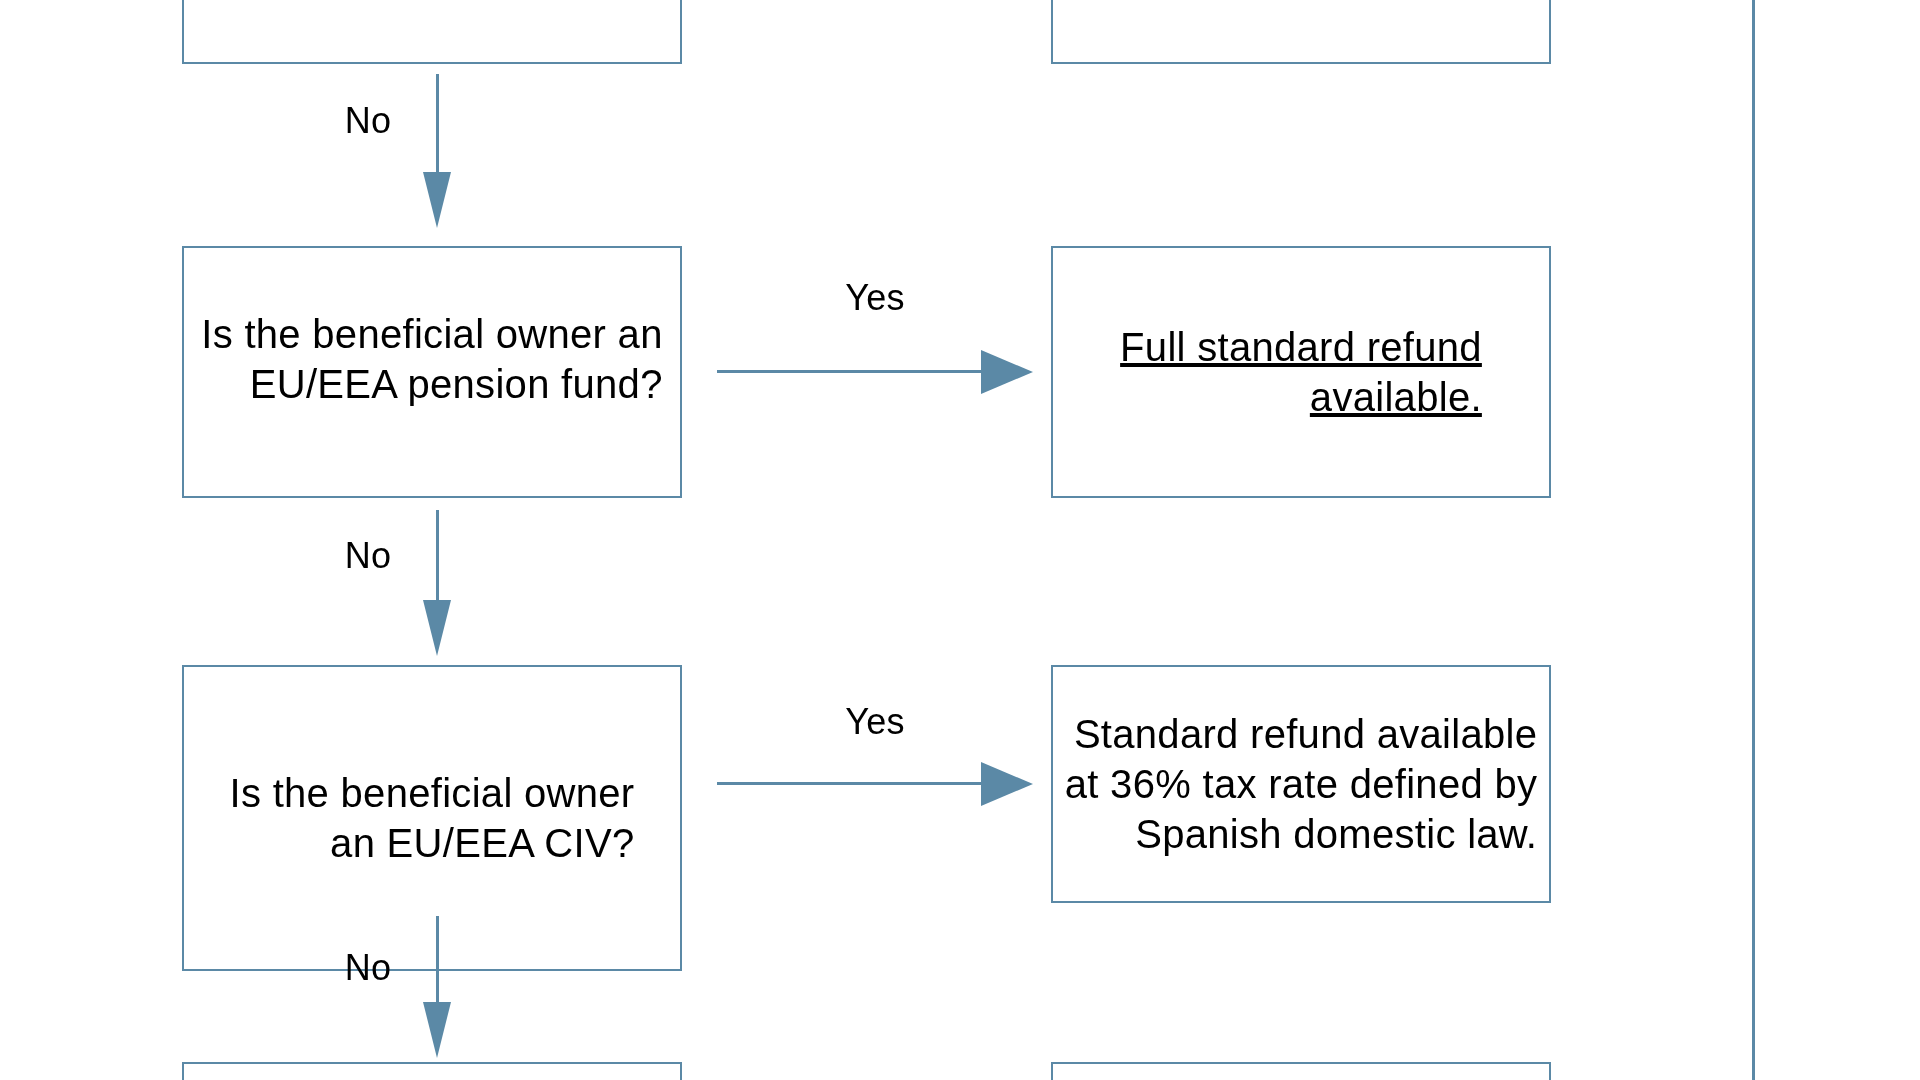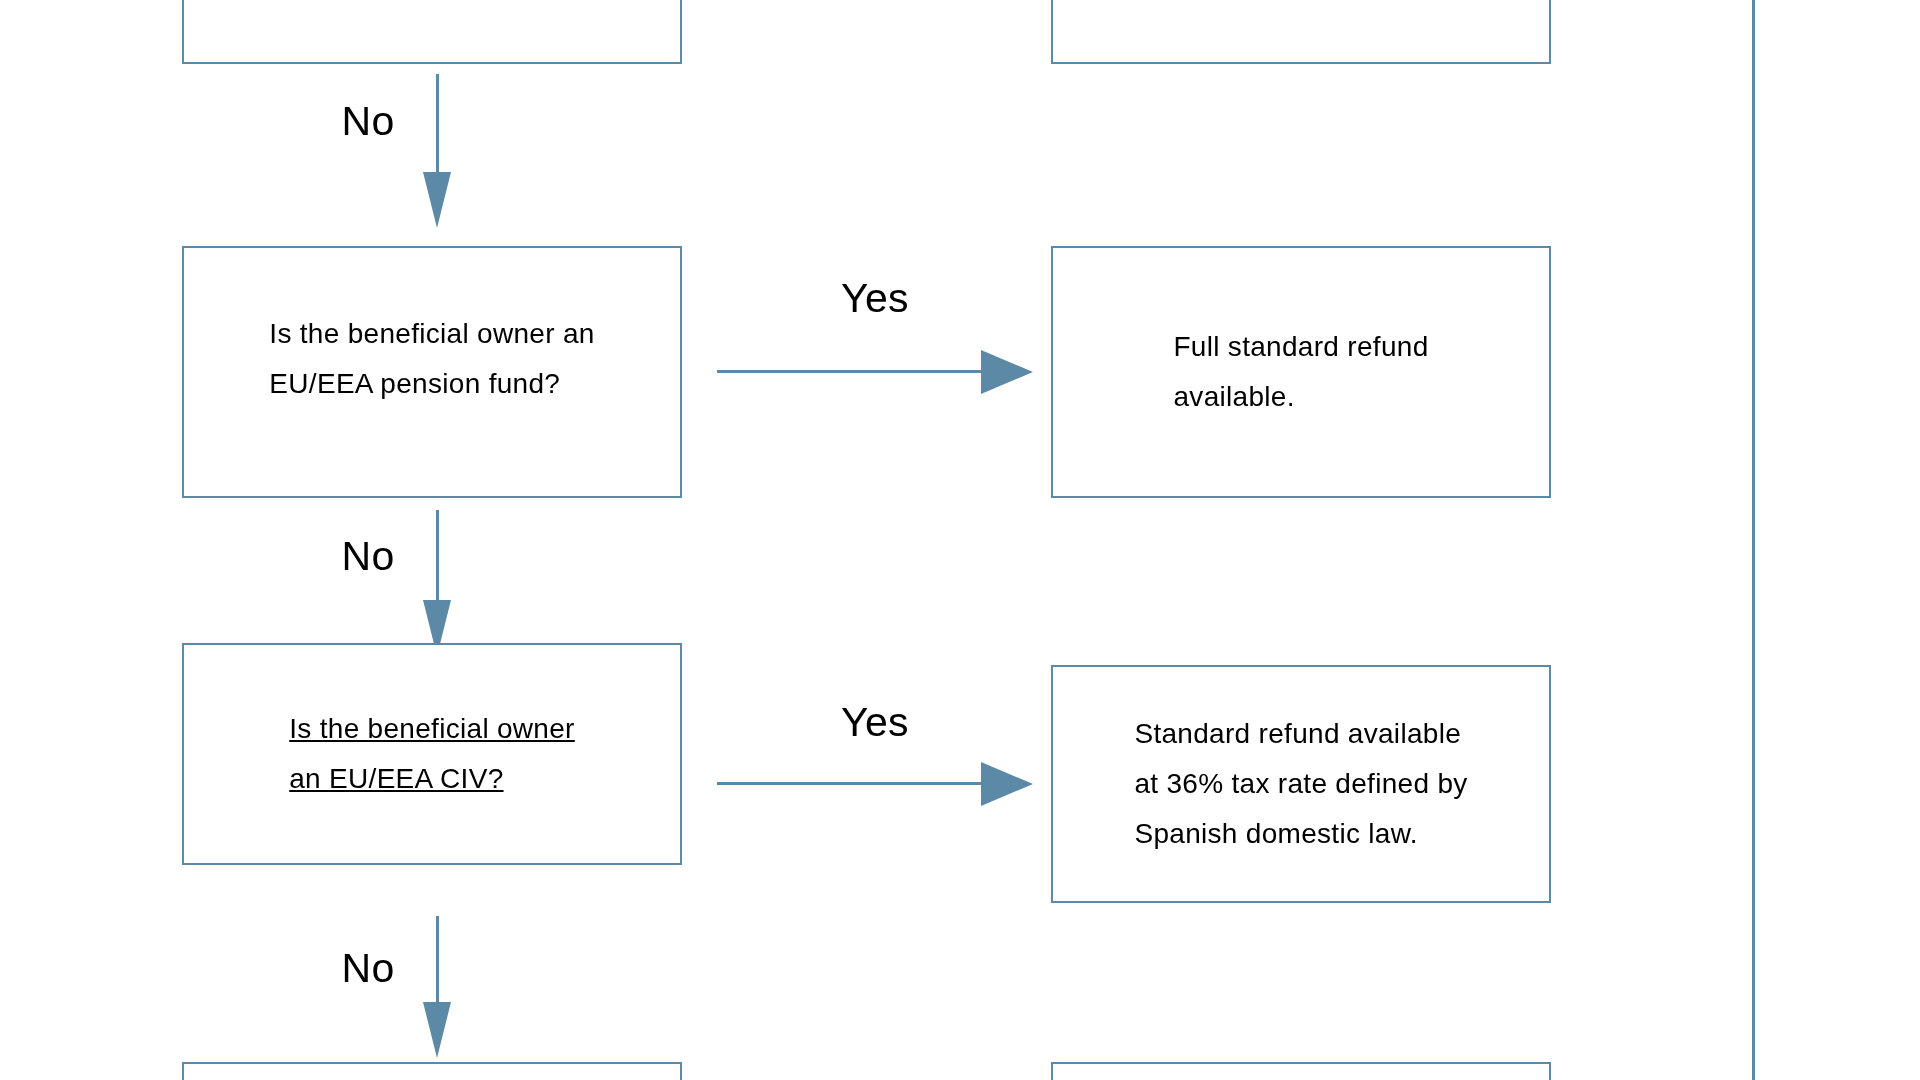--- a/index.html
+++ b/index.html
@@ -16,23 +16,23 @@
   .node {
     position: absolute;
     width: 500px;
     border: 2px solid var(--line);
     background: var(--bg);
     display: flex;
     align-items: center;
     justify-content: center;
   }
   .node-label {
-    font-size: 28px;
+    font-size: 40px;
     line-height: 50px;
-    text-align: left;
+    text-align: right;
     white-space: pre-line;
     letter-spacing: 0.3px;
   }
 
   .shaft-v { position: absolute; width: 3px; background: var(--line); }
   .head-down {
     position: absolute; width: 0; height: 0;
     border-left: 14px solid transparent;
     border-right: 14px solid transparent;
     border-top: 56px solid var(--line);
@@ -41,21 +41,21 @@
   .head-right {
     position: absolute; width: 0; height: 0;
     border-top: 22px solid transparent;
     border-bottom: 22px solid transparent;
     border-left: 52px solid var(--line);
   }
 
   .edge-label {
     position: absolute;
     width: 140px;
-    font-size: 41px;
+    font-size: 36px;
     line-height: 48px;
     text-align: center;
     letter-spacing: 0.3px;
   }
 
   .vline { position: absolute; top: 0; width: 3px; height: 1080px; background: var(--line); }
 </style>
 </head>
 <body>
 
@@ -74,32 +74,32 @@
     <div class="node-label">Is the beneficial owner an
 EU/EEA pension fund?</div>
   </div>
 
   <div class="edge-label" style="left:805px; top:274px;">Yes</div>
   <div>
     <div class="shaft-h" style="left:717px; top:370px; width:266px;"></div>
     <div class="head-right" style="left:981px; top:350px;"></div>
   </div>
 
-  <div class="node" style="left:1051px; top:246px; height:252px; padding-bottom:1px;">
+  <div class="node" style="left:1051px; top:246px; height:252px; padding-bottom:1px;text-decoration:underline;">
     <div class="node-label">Full standard refund
 available.</div>
   </div>
 
   <div>
     <div class="shaft-v" style="left:436px; top:510px; height:92px;"></div>
     <div class="head-down" style="left:423px; top:600px;"></div>
   </div>
   <div class="edge-label" style="left:298px; top:532px;">No</div>
 
-  <div class="node" style="left:182px; top:643px; height:222px;text-decoration:underline;">
+  <div class="node" style="left:182px; top:665px; height:306px;">
     <div class="node-label">Is the beneficial owner
 an EU/EEA CIV?</div>
   </div>
 
   <div class="edge-label" style="left:805px; top:698px;">Yes</div>
   <div>
     <div class="shaft-h" style="left:717px; top:782px; width:266px;"></div>
     <div class="head-right" style="left:981px; top:762px;"></div>
   </div>
 

